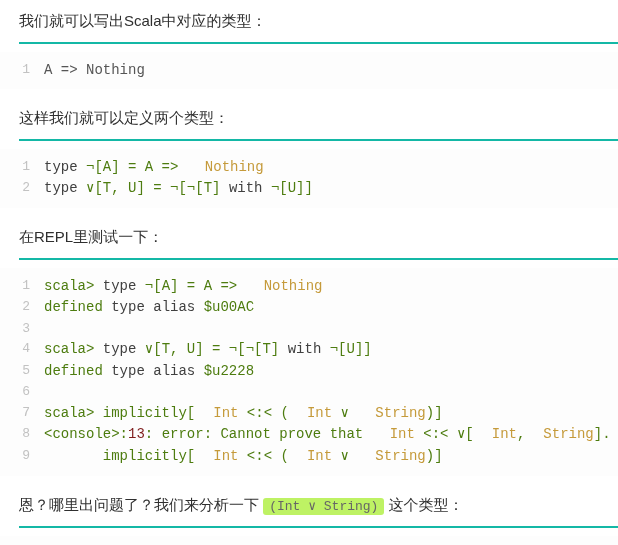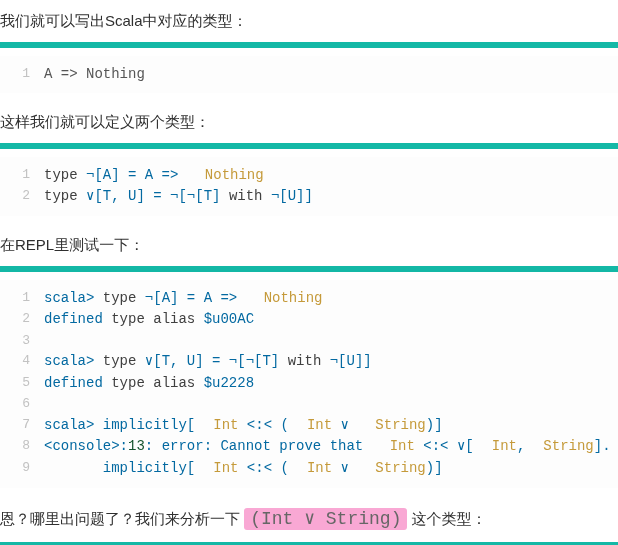--- a/index.html
+++ b/index.html
@@ -9,22 +9,23 @@
     background: #ffffff;
     color: #333;
     font-size: 15px;
     line-height: 1.7;
     width: 618px;
     overflow: hidden;
   }
   .paragraph {
     padding: 8px 16px 8px 0;
     color: #2f2f2f;
-    border-bottom: 6px solid #14b8a6;
+    border-bottom: 2px solid #14b8a6;
     font-size: 15px;
+    margin-left: 19px;
   }
   .code-block {
     background: #fdfdfd;
     padding: 8px 0 8px 0;
     margin: 8px 0;
     font-family: Consolas, "Courier New", monospace;
     font-size: 14px;
     line-height: 1.55;
   }
   .code-line {
@@ -39,28 +40,28 @@
     padding-right: 14px;
     font-size: 13px;
   }
   .code-content {
     flex: 1;
     color: #555;
     font-family: Liberation Mono, monospace;
   }
   .tok-kw   { color: #404040; }
   .tok-type { color: #c59a3a; margin-left: 18px; }
-  .tok-sym  { color: #0369a1; }
-  .tok-num  { color: #14532d; }
+  .tok-sym  { color: #4d7c0f; }
+  .tok-num  { color: #7f1d1d; }
   .inline-code {
-    background: #f9a8d4;
+    background: #bef264;
     border-radius: 3px;
     padding: 1px 6px;
     font-family: Consolas, "Courier New", monospace;
-    font-size: 18px;
+    font-size: 13px;
     color: #666;
   }
 </style>
 </head>
 <body>
 
 <div class="paragraph">
   <span>我们就可以写出Scala中对应的类型：</span>
 </div>
 

